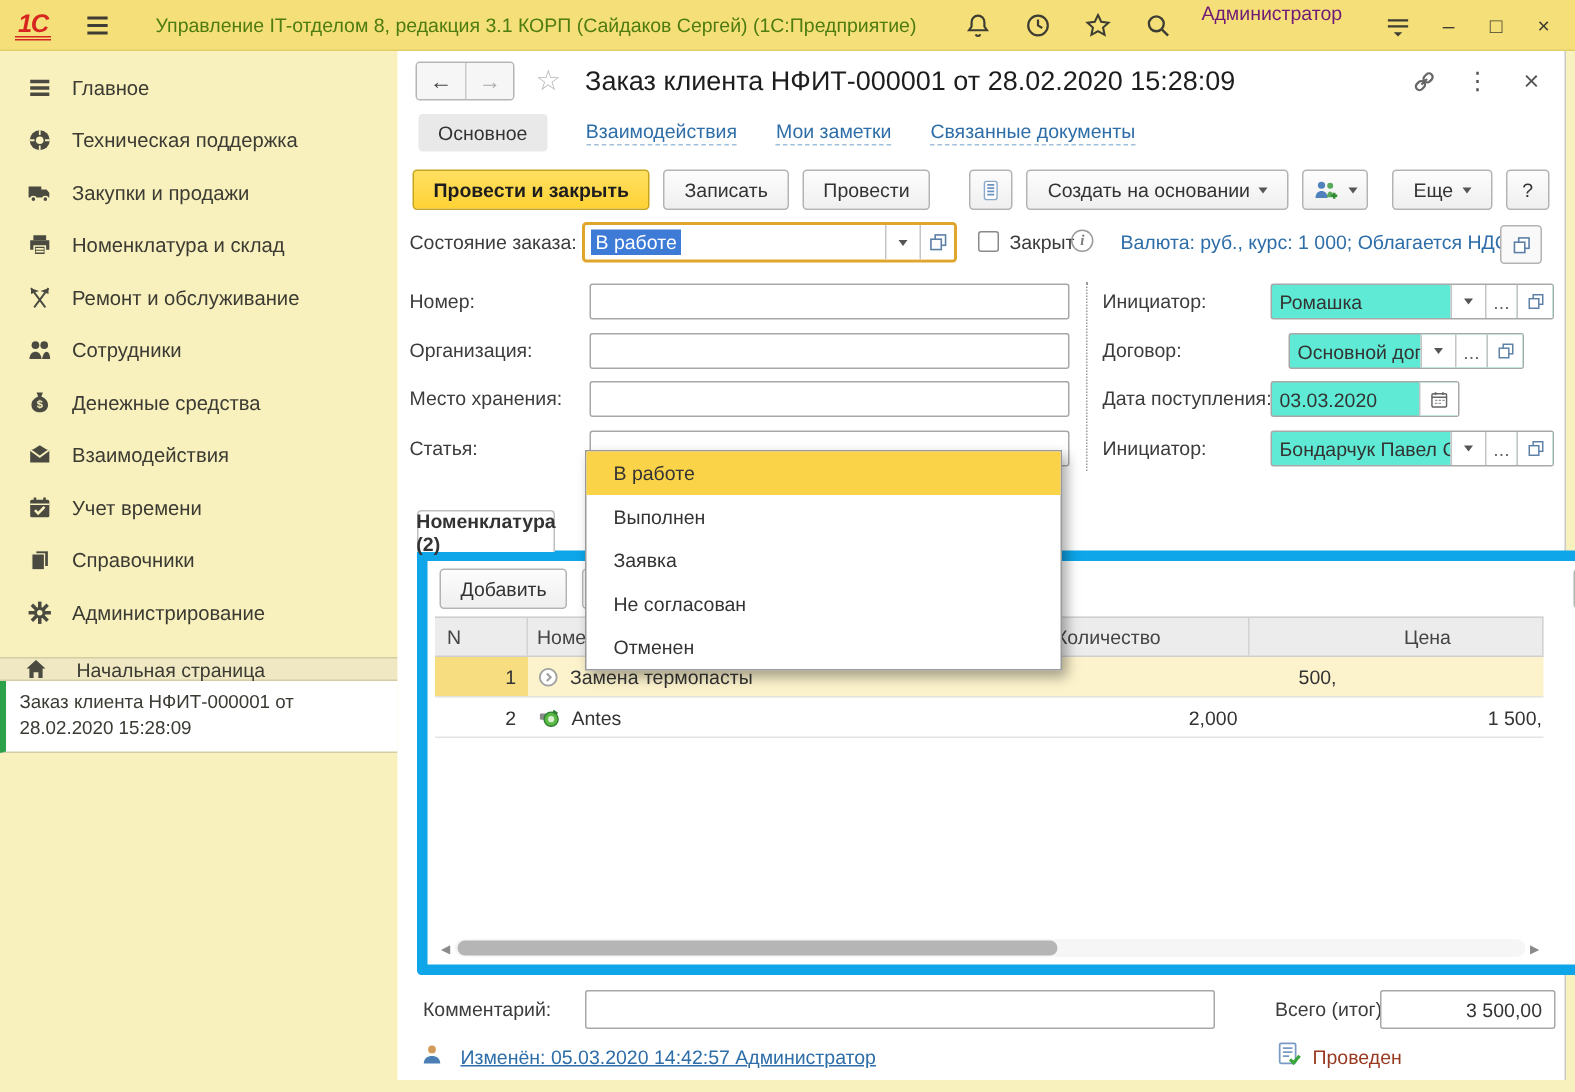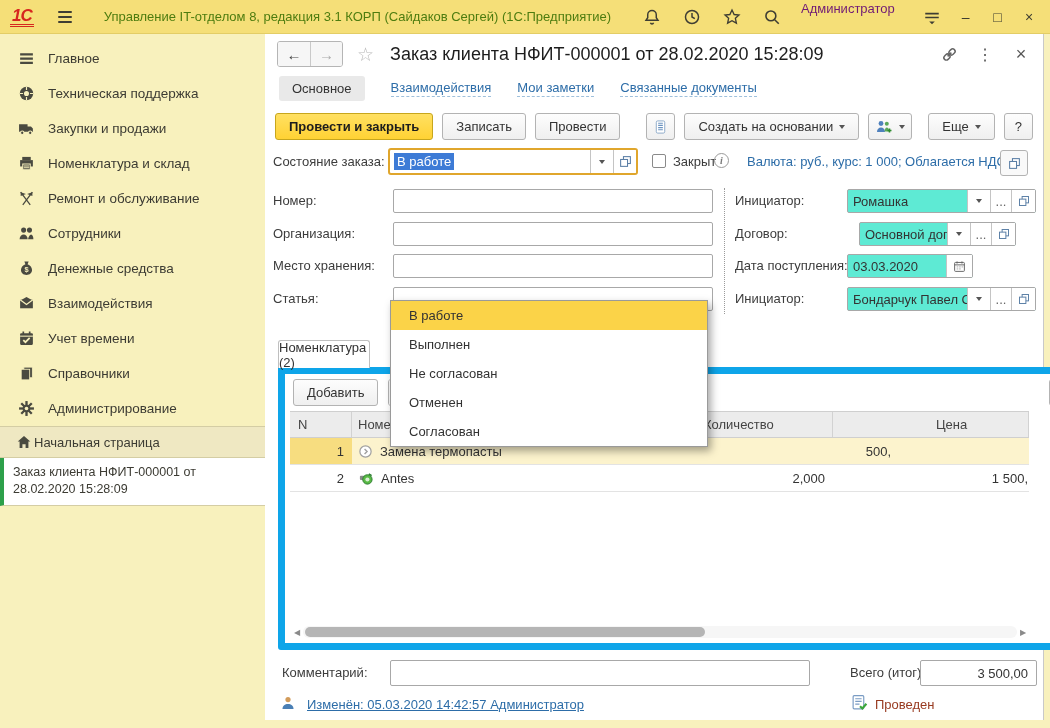--- a/index.html
+++ b/index.html
@@ -14,21 +14,21 @@
   .tb-title { color:#4d7c0f; margin-left:20px; white-space:nowrap; }
   .tb-spacer { flex:1; }
   .tb-ic { width:20px; height:20px; display:flex; align-items:center; justify-content:center; cursor:default; margin-left:12px; }
   .tb-user { margin:0 6px 16px 10px; color:#701a75; }
   .winbtn { width:26px; height:20px; display:flex; align-items:center; justify-content:center; font-size:14px; color:#3f3e30; margin-left:8px; }
 
   
   .sidebar { position:absolute; left:0; top:34px; width:265px; height:694px; background:#f8f1bd; }
   .nav-item { display:flex; align-items:center; gap:13px; padding:0 0 0 18px; height:35px; font-size:13.5px; color:#3c3b33; cursor:pointer; }
   .nav-item svg { flex:none; }
-  .home-row { display:flex; align-items:center; gap:2px; padding-left:16px; height:32px; margin-top:0;
+  .home-row { display:flex; align-items:center; gap:19px; padding-left:16px; height:16px; margin-top:12px;
               background:#efe8c2; border-top:1px solid #d4cda4; border-bottom:1px solid #d4cda4; color:#3c3b33; }
   .doc-tab { background:#fff; border-left:4px solid #2da04a; border-bottom:1px solid #d4cda4;
              padding:6px 10px 7px 9px; font-size:12.5px; color:#3c3b33; line-height:1.35; cursor:pointer; }
 
   
   .main { position:absolute; left:265px; top:34px; width:779px; height:686px; background:#fff; border-right:1px solid #c9c9c9; }
 
   .doc-header { position:relative; height:40px; display:flex; align-items:center; padding:0 12px; gap:10px; }
   .navgrp { display:flex; border:1px solid #b5b5b5; border-radius:3px; overflow:hidden; }
   .navgrp .nb { width:32px; height:24px; display:flex; align-items:center; justify-content:center; background:#f6f6f6; font-size:15px; }
@@ -72,21 +72,21 @@
 
   
   .dropdown { position:absolute; left:125px; top:152px; width:318px; background:#fff; border:1px solid #9a9a9a;
               box-shadow:3px 4px 8px rgba(0,0,0,.35); z-index:50; }
   .dd-item { height:29px; line-height:29px; padding-left:18px; font-size:13px; color:#333; cursor:pointer; }
   .dd-item.selected { background:#fbd348; }
 
   
   .panel-tab { position:absolute; left:13px; top:306px; width:92px; height:28px; background:#fff; z-index:2;
                border:1px solid #bfbfbf; border-bottom:none; border-radius:3px 3px 0 0;
-               display:flex; align-items:center; justify-content:center; color:#333; }
+               display:flex; align-items:center; justify-content:center; color:#333;font-weight:bold; }
   .panel { position:absolute; left:13px; top:333px; width:853px; height:283px; background:#fff;
            border:7px solid #0ea5e9; border-radius:0 3px 3px 3px; }
   .p-addbtn { position:absolute; left:8px; top:5px; }
   .p-updown { position:absolute; left:103px; top:5px; display:flex; border:1px solid #b3b3b3; border-radius:3px; overflow:hidden; }
   .p-updown .ud { width:25px; height:25px; display:flex; align-items:center; justify-content:center; background:#f8f8f8; }
   .p-updown .ud+.ud { border-left:1px solid #c9c9c9; }
   .p-more { position:absolute; right:9px; top:5px; }
 
   .tbl { position:absolute; left:5px; top:37px; width:739px; }
   .trow { display:flex; height:27px; border-bottom:1px solid #e3e3e3; }
@@ -425,23 +425,23 @@
         <svg width="12" height="12" viewBox="0 0 16 16">
             <rect x="5.5" y="2" width="8.5" height="8.5" fill="#fff" stroke="#5b7fa6" stroke-width="1.3"></rect>
             <rect x="2" y="5.5" width="8.5" height="8.5" fill="#fff" stroke="#5b7fa6" stroke-width="1.3"></rect>
           </svg>
       </span>
     </span>
 
     <div class="dropdown">
       <div class="dd-item selected">В работе</div>
       <div class="dd-item">Выполнен</div>
+      <div class="dd-item">Заявка</div>
       <div class="dd-item">Не согласован</div>
       <div class="dd-item">Отменен</div>
-      <div class="dd-item">Согласован</div>
     </div>
   </div>
 
   <div class="panel-tab">Номенклатура (2)</div>
   <div class="panel">
     <button class="btn p-addbtn">Добавить</button>
     <span class="p-updown">
       <span class="ud">
         <svg width="14" height="14" viewBox="0 0 16 16">
             <path d="M8 2l4.5 5.5h-2.6V14H6.1V7.5H3.5z" fill="#2f86d6" stroke="#1f5f9e" stroke-width=".8"></path>

